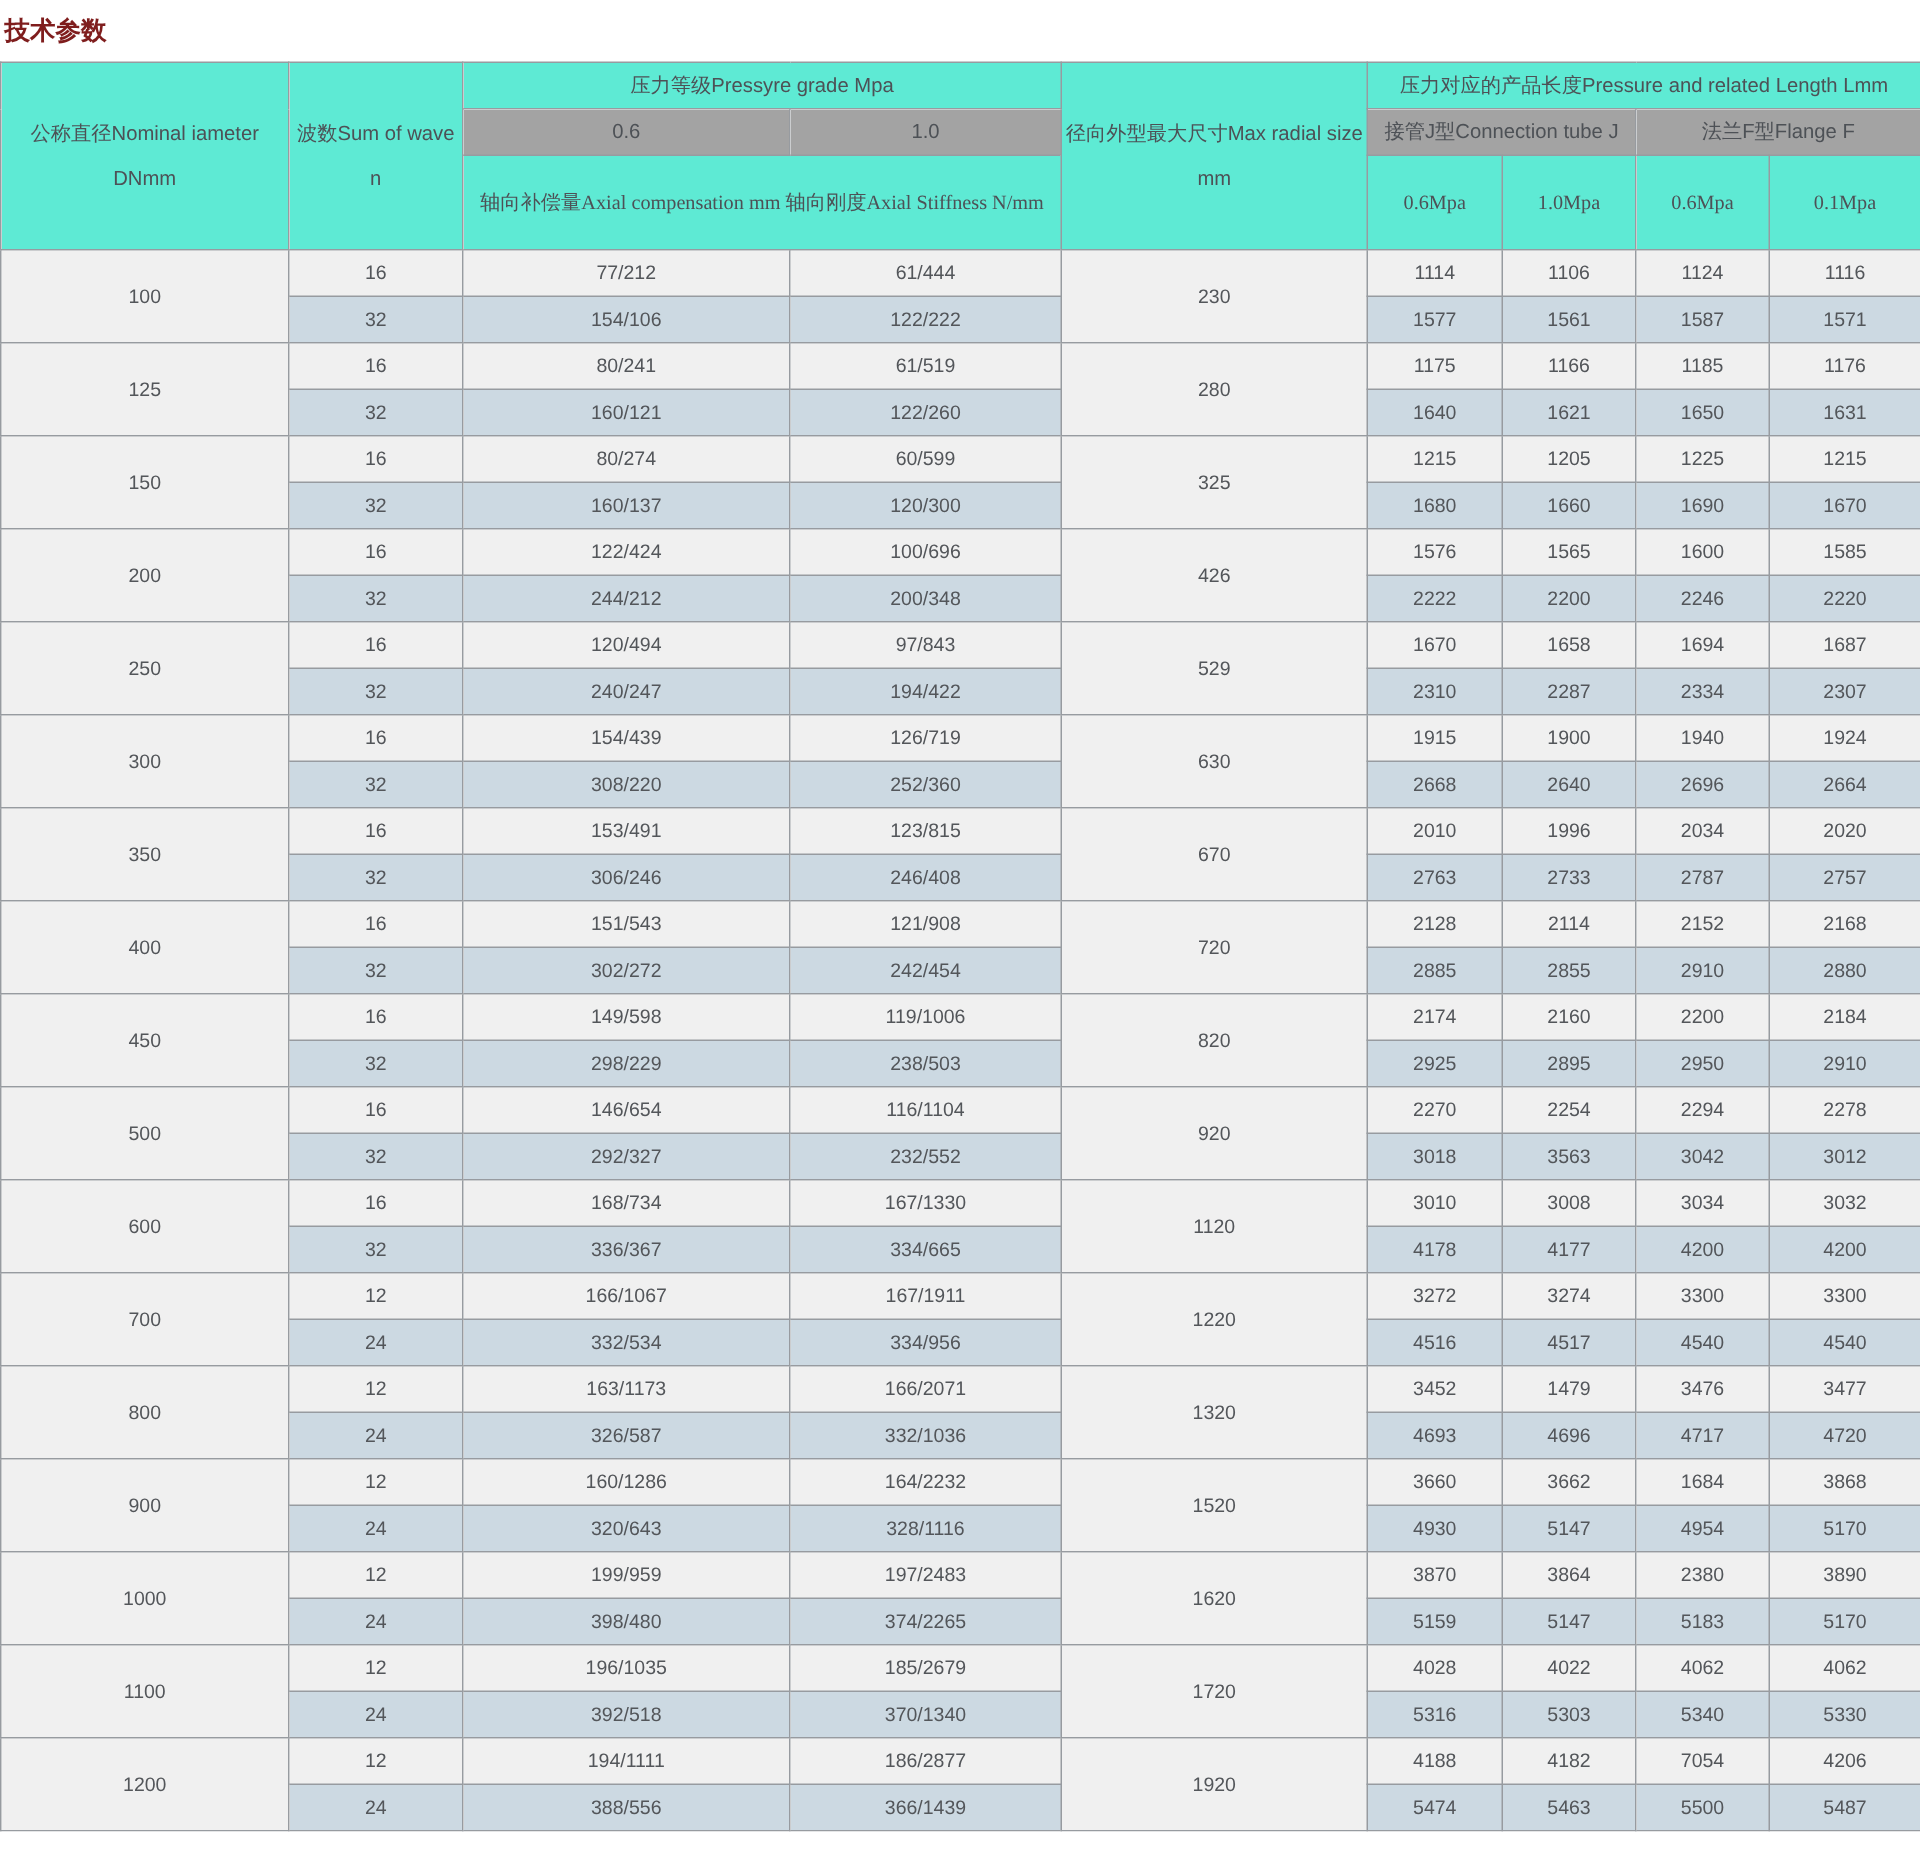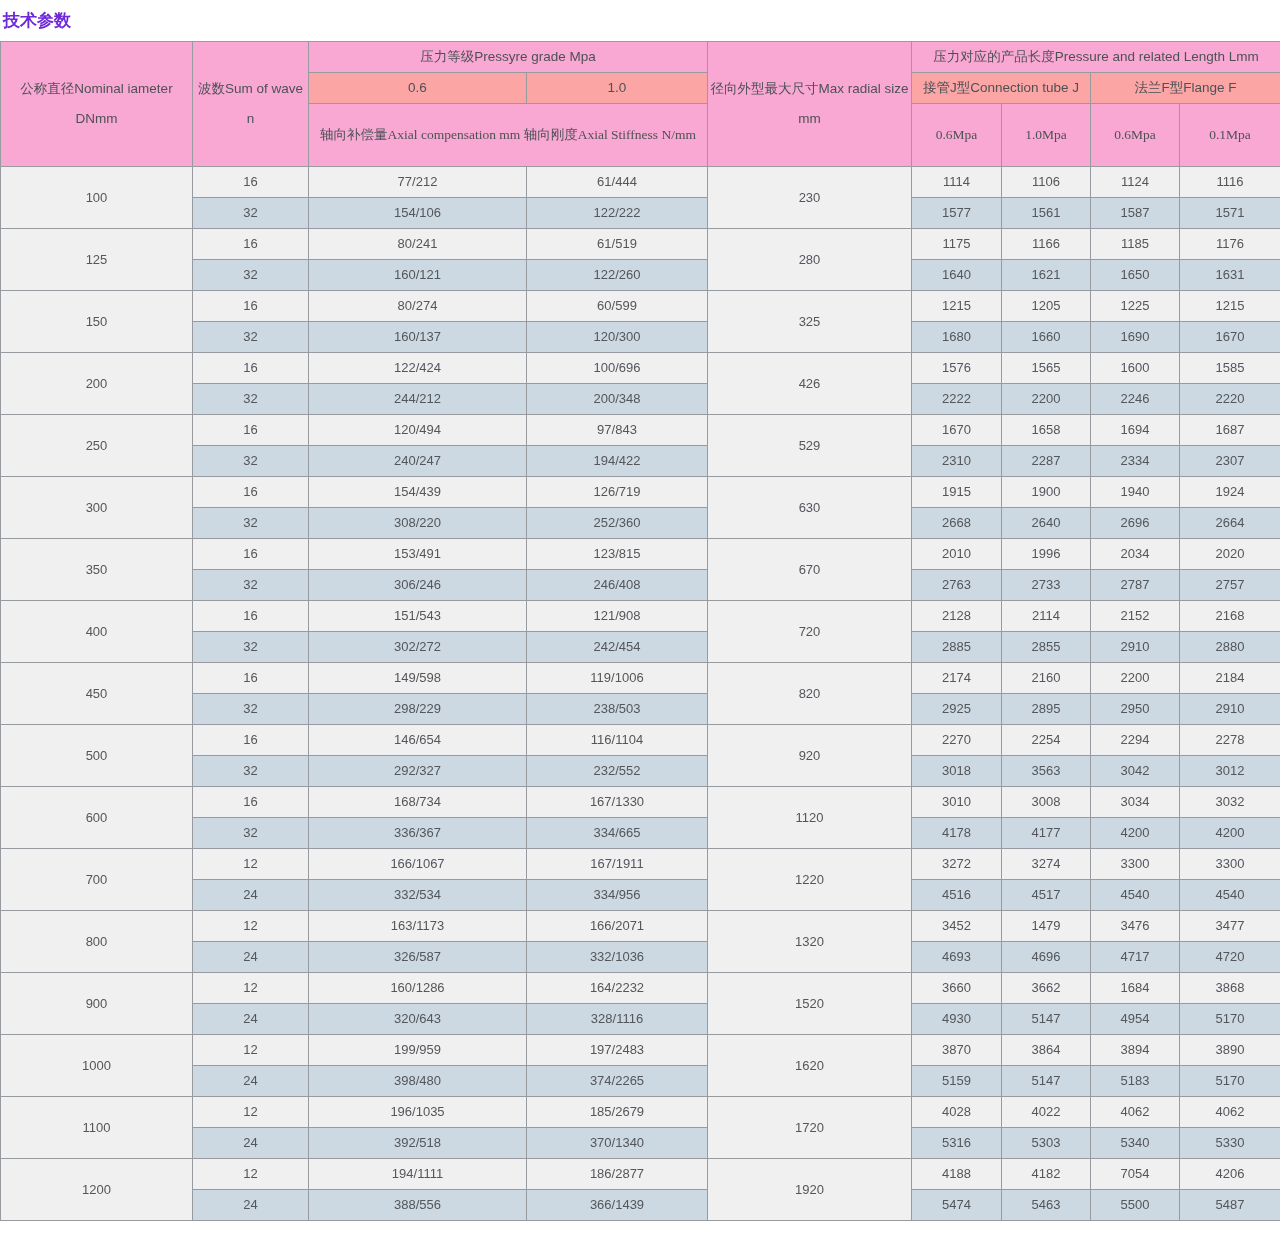--- a/index.html
+++ b/index.html
@@ -5,21 +5,21 @@
   html, body {
     margin: 0;
     padding: 0;
     background: #ffffff;
     width: 1280px;
     font-family: "Liberation Sans", "DejaVu Sans", sans-serif;
   }
   .page-title {
     font-size: 17px;
     font-weight: bold;
-    color: #6d28d9;
+    color: #7f1d1d;
     margin: 0;
     padding: 9px 0 0 3px;
     height: 41px;
     box-sizing: border-box;
   }
   table.params {
     border-collapse: collapse;
     table-layout: fixed;
     width: 1280px;
   }
@@ -30,22 +30,22 @@
     vertical-align: middle;
     font-weight: normal;
     padding: 0 2px;
     overflow: hidden;
   }
   thead th {
     font-size: 13.5px;
     color: #4d5156;
     line-height: 30px;
   }
-  .bg-blue  { background: #f9a8d4; }
-  .bg-light { background: #fca5a5; }
+  .bg-blue  { background: #5eead4; }
+  .bg-light { background: #a3a3a3; }
   tr.hrow1 th { height: 28px; }
   tr.hrow2 th { height: 28px; }
   tr.hrow3 th { height: 62px; font-family: Liberation Serif, serif; }
   tbody td {
     font-size: 13px;
     color: #53565a;
     height: 30px;
     line-height: 30px;
   }
   tbody tr.r1 td { background: #f0f0f0; }
@@ -373,21 +373,21 @@
         <td>5170</td>
       </tr>
       <tr class="r1">
         <td rowspan="2" class="merge">1000</td>
         <td>12</td>
         <td>199/959</td>
         <td>197/2483</td>
         <td rowspan="2" class="merge">1620</td>
         <td>3870</td>
         <td>3864</td>
-        <td>3894</td>
+        <td>2380</td>
         <td>3890</td>
       </tr>
       <tr class="r2">
         <td>24</td>
         <td>398/480</td>
         <td>374/2265</td>
         <td>5159</td>
         <td>5147</td>
         <td>5183</td>
         <td>5170</td>

